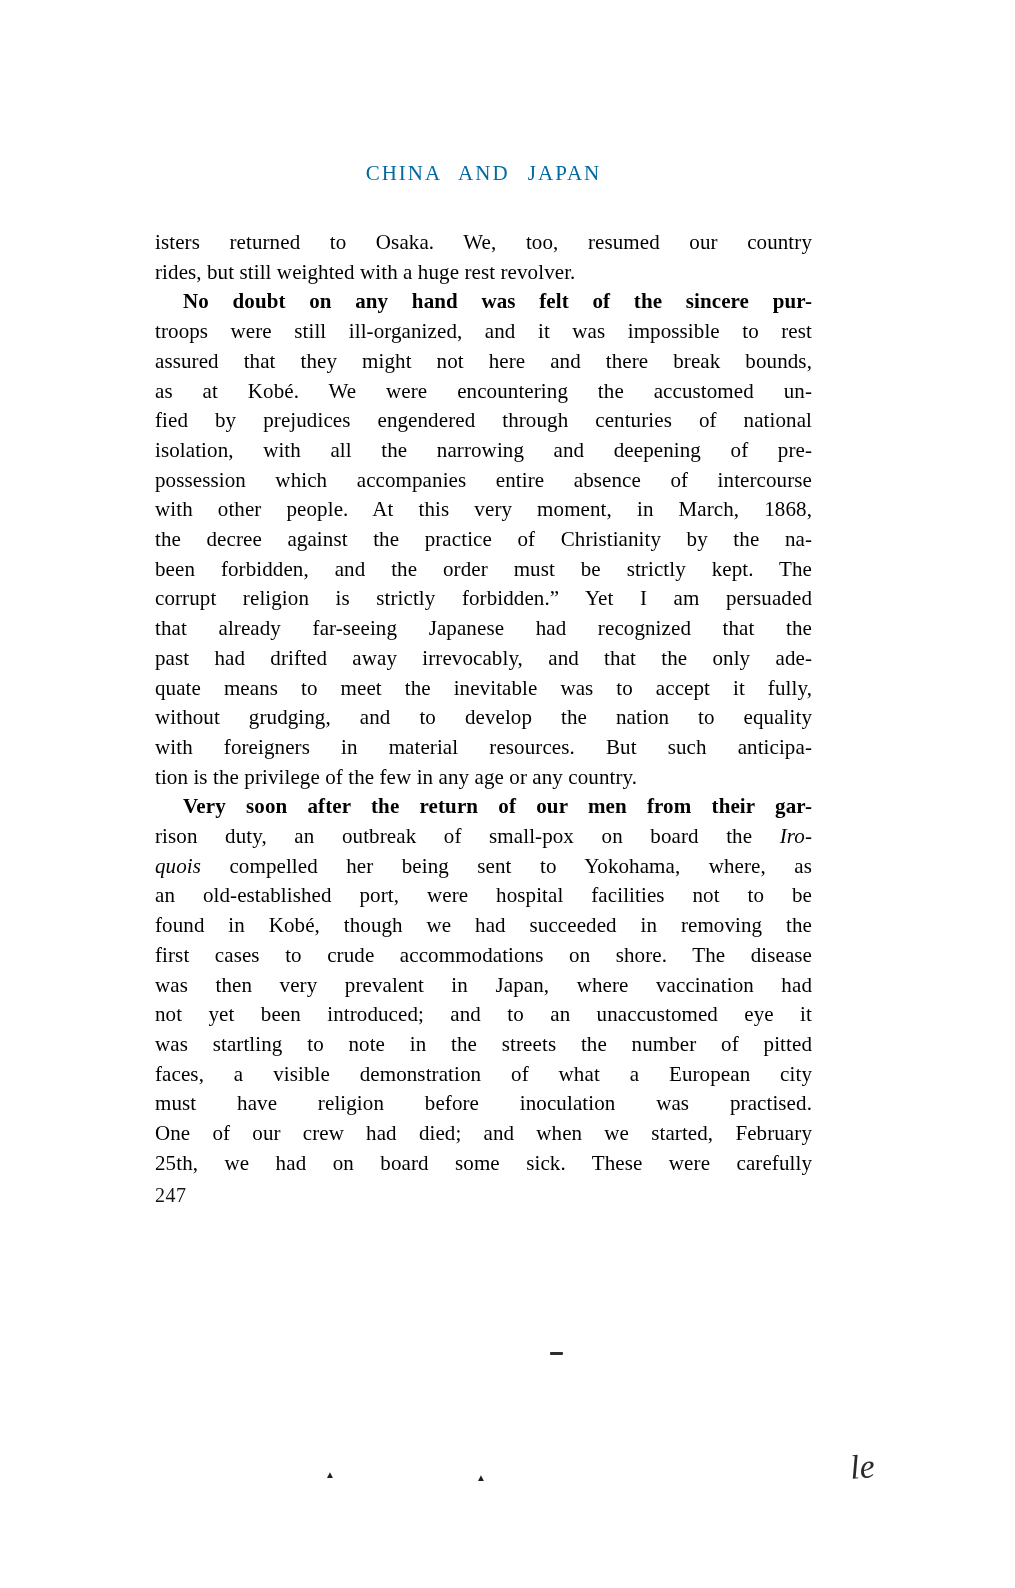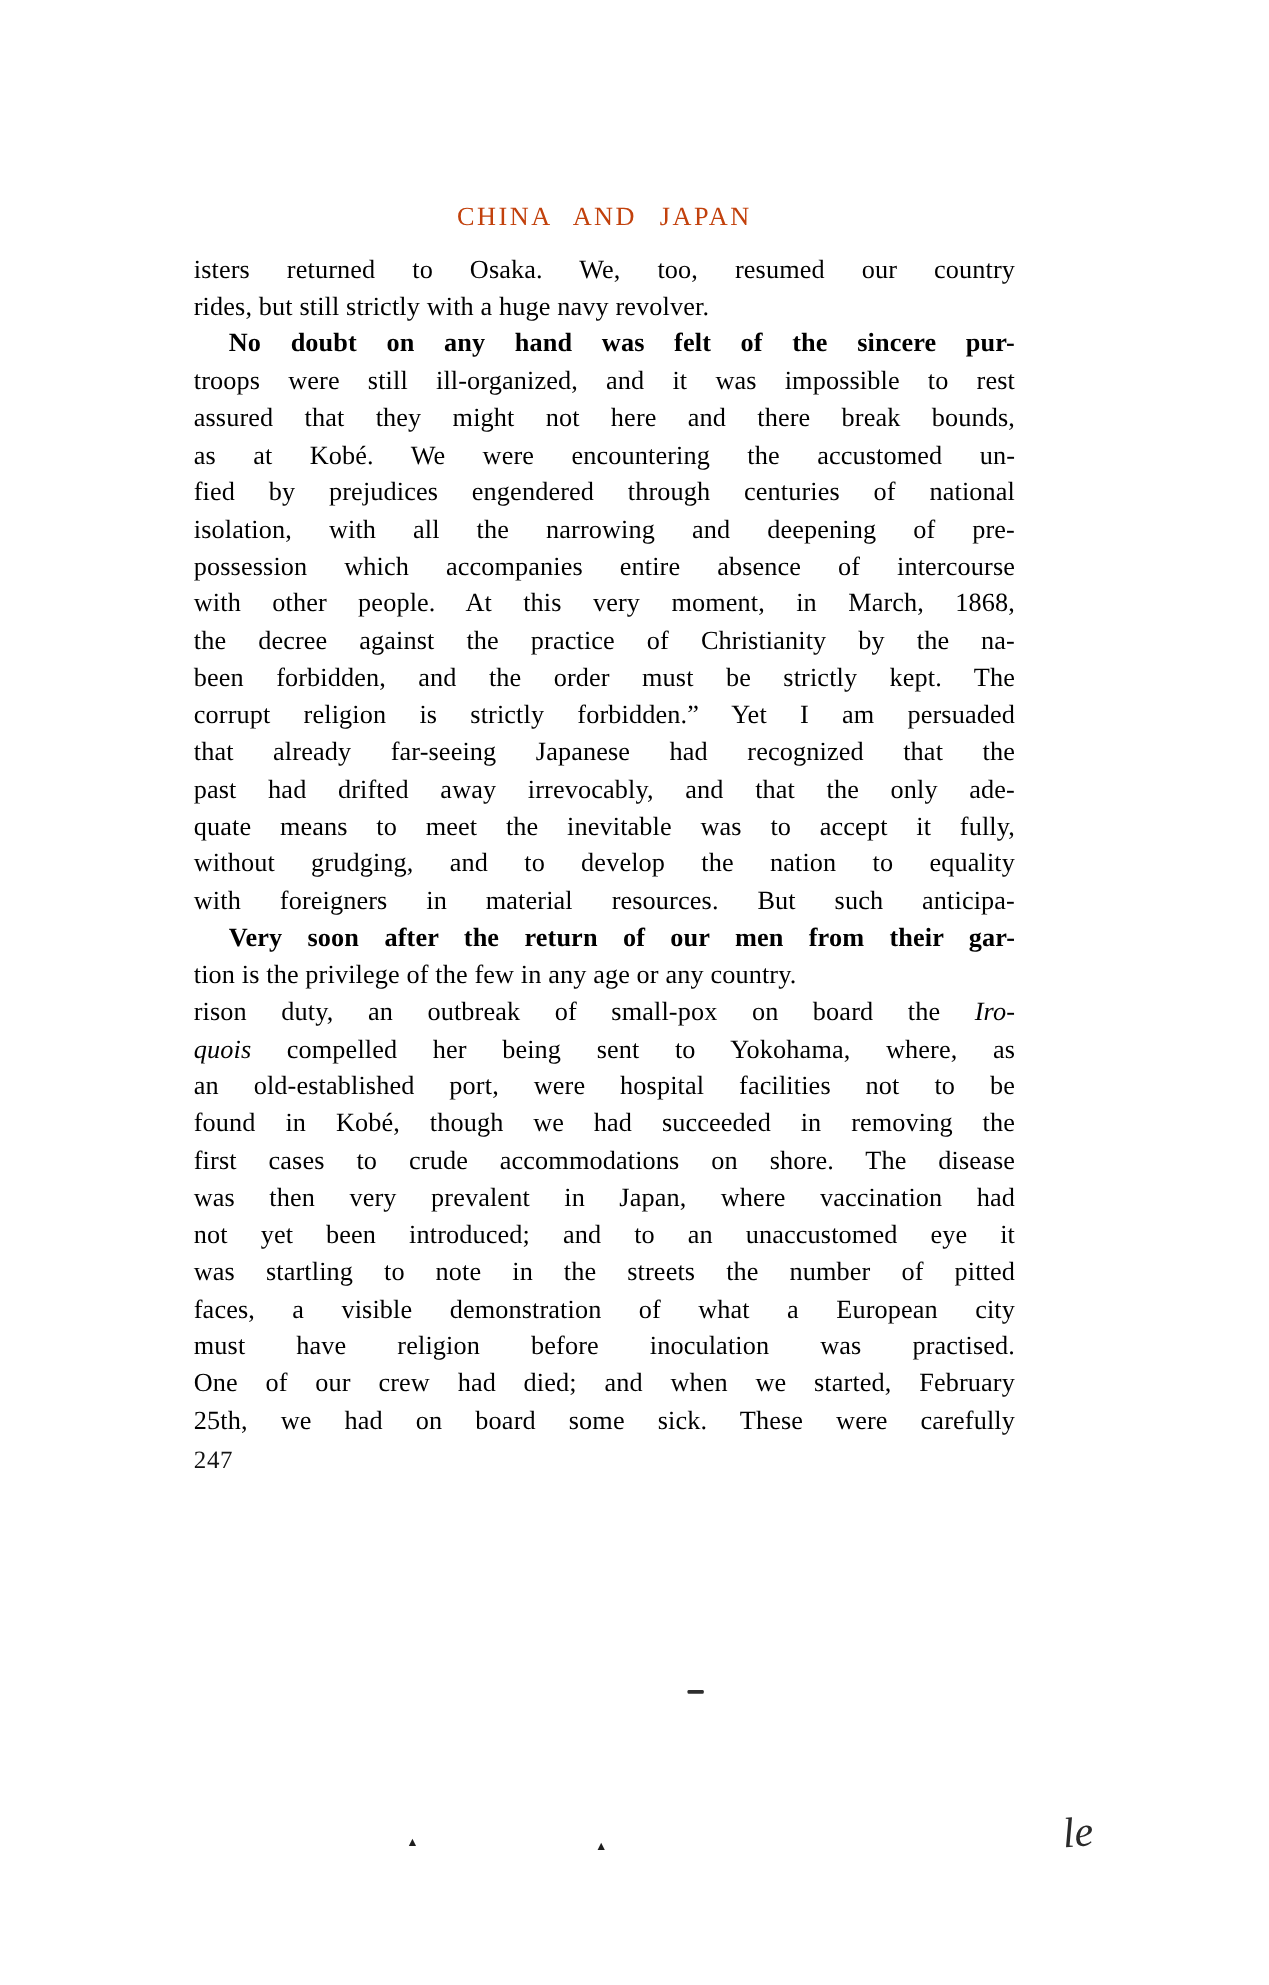--- a/index.html
+++ b/index.html
@@ -19,22 +19,22 @@
     position: absolute;
     left: 155px; top: 160px;
     width: 657px;
   }
   .running-head {
     font-size: 21px;
     line-height: 26px;
     letter-spacing: 2px;
     word-spacing: 11px;
     text-align: center;
-    margin-bottom: 15px;
-    color: #c2410c;
+    margin-bottom: 42px;
+    color: #0369a1;
   }
   .text-block { width: 657px; }
   .line {
     font-size: 21px;
     line-height: 29.7px;
     letter-spacing: 0.1px;
     text-align: justify;
     text-align-last: justify;
     color: #000000;
   }
@@ -73,39 +73,39 @@
   }
 </style>
 </head>
 <body>
 
 <div class="page">
   <div class="content">
     <div class="running-head">CHINA AND JAPAN</div>
     <div class="text-block">
         <div class="line"><span>isters returned to Osaka. We, too, resumed our country</span></div>
-        <div class="line endline"><span>rides, but still strictly with a huge navy revolver.</span></div>
+        <div class="line endline"><span>rides, but still weighted with a huge rest revolver.</span></div>
         <div class="line indent"><span>No doubt on any hand was felt of the sincere pur-</span></div>
         <div class="line"><span>troops were still ill-organized, and it was impossible to rest</span></div>
         <div class="line"><span>assured that they might not here and there break bounds,</span></div>
         <div class="line"><span>as at Kobé. We were encountering the accustomed un-</span></div>
         <div class="line"><span>fied by prejudices engendered through centuries of national</span></div>
         <div class="line"><span>isolation, with all the narrowing and deepening of pre-</span></div>
         <div class="line"><span>possession which accompanies entire absence of intercourse</span></div>
         <div class="line"><span>with other people. At this very moment, in March, 1868,</span></div>
         <div class="line"><span>the decree against the practice of Christianity by the na-</span></div>
         <div class="line"><span>been forbidden, and the order must be strictly kept. The</span></div>
         <div class="line"><span>corrupt religion is strictly forbidden.” Yet I am persuaded</span></div>
         <div class="line"><span>that already far-seeing Japanese had recognized that the</span></div>
         <div class="line"><span>past had drifted away irrevocably, and that the only ade-</span></div>
         <div class="line"><span>quate means to meet the inevitable was to accept it fully,</span></div>
         <div class="line"><span>without grudging, and to develop the nation to equality</span></div>
         <div class="line"><span>with foreigners in material resources. But such anticipa-</span></div>
+        <div class="line endline"><span>tion is the privilege of the few in any age or any country.</span></div>
         <div class="line indent"><span>Very soon after the return of our men from their gar-</span></div>
-        <div class="line endline"><span>tion is the privilege of the few in any age or any country.</span></div>
         <div class="line"><span>rison duty, an outbreak of small-pox on board the </span><i>Iro-</i></div>
         <div class="line"><i>quois</i><span> compelled her being sent to Yokohama, where, as</span></div>
         <div class="line"><span>an old-established port, were hospital facilities not to be</span></div>
         <div class="line"><span>found in Kobé, though we had succeeded in removing the</span></div>
         <div class="line"><span>first cases to crude accommodations on shore. The disease</span></div>
         <div class="line"><span>was then very prevalent in Japan, where vaccination had</span></div>
         <div class="line"><span>not yet been introduced; and to an unaccustomed eye it</span></div>
         <div class="line"><span>was startling to note in the streets the number of pitted</span></div>
         <div class="line"><span>faces, a visible demonstration of what a European city</span></div>
         <div class="line"><span>must have religion before inoculation was practised.</span></div>

